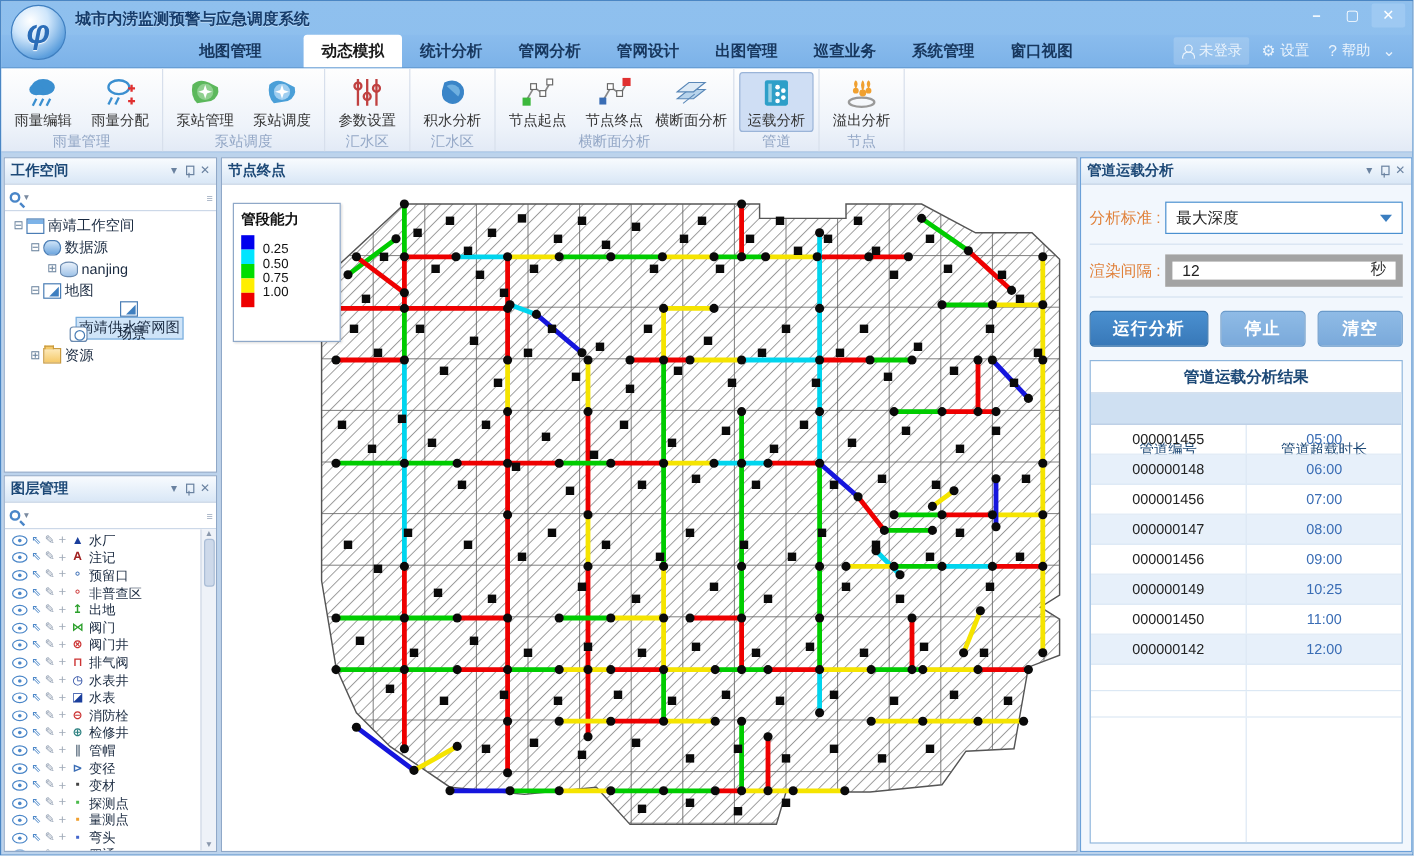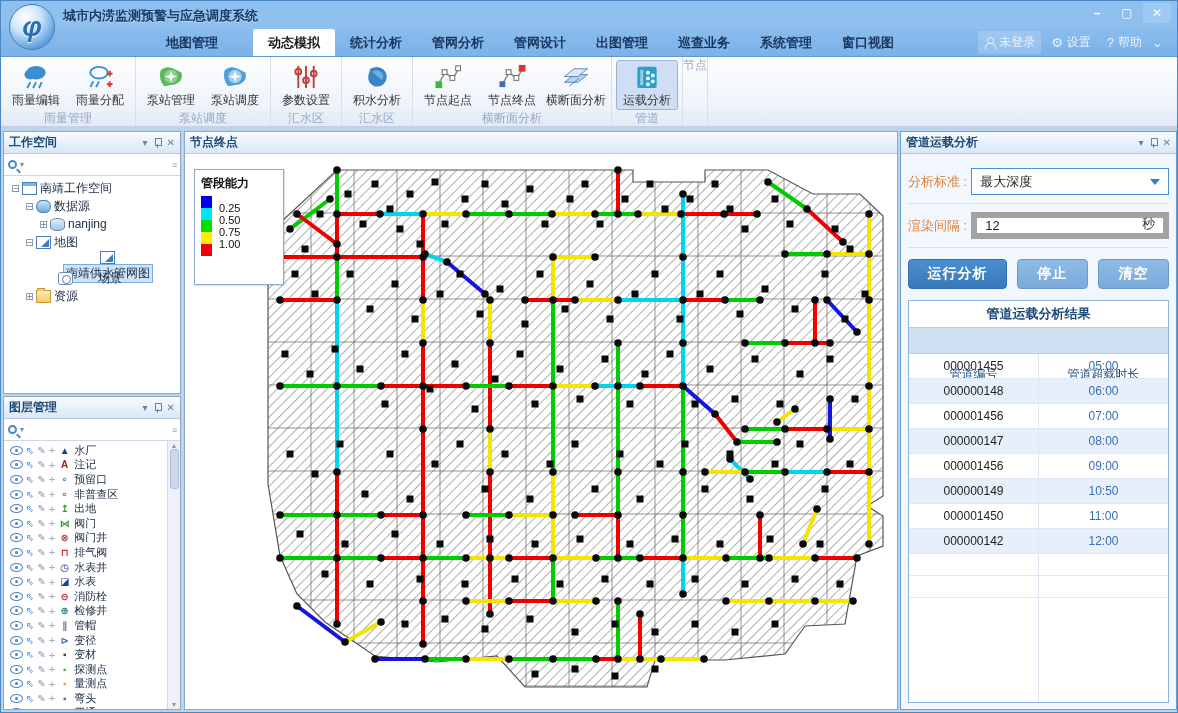--- a/index.html
+++ b/index.html
@@ -349,20 +349,34 @@
               <circle cx="16" cy="16" r="2" fill="#fff"></circle>
               <circle cx="21" cy="19" r="2" fill="#fff"></circle>
               <circle cx="16" cy="22" r="2" fill="#fff"></circle>
             </svg>
             <span class="rbtn-label">运载分析</span>
           </div>
         </div>
         <div class="rgroup-label">管道</div>
       </div>
       <div class="rgroup">
+        <div class="rgroup-items">
+          <div class="rbtn">
+            <svg viewBox="0 0 30 28">
+              <ellipse cx="15" cy="23" rx="11" ry="4" fill="none" stroke="#999" stroke-width="2"></ellipse>
+              <path d="M10 12 Q13 6 10 4 Q7 6 10 12 Z" fill="#f0a030"></path>
+              <path d="M16 14 Q19 7 16 4 Q13 7 16 14 Z" fill="#f0a030"></path>
+              <path d="M21 12 Q24 6 21 4 Q18 6 21 12 Z" fill="#f0a030"></path>
+              <circle cx="10" cy="13" r="2.5" fill="#f0a030"></circle>
+              <circle cx="16" cy="15" r="3" fill="#f0a030"></circle>
+              <circle cx="21" cy="13" r="2.5" fill="#f0a030"></circle>
+            </svg>
+            <span class="rbtn-label">溢出分析</span>
+          </div>
+        </div>
         <div class="rgroup-label">节点</div>
       </div>
     </div>
 
   <div id="main">
 
     <div class="panel" id="workspace-panel">
       <div class="panel-header">
         <span>工作空间</span>
         <span class="ph-icons">
@@ -1150,21 +1164,21 @@
               <div class="result-row alt">
                 <div>000000147</div>
                 <div>08:00</div>
               </div>
               <div class="result-row">
                 <div>000001456</div>
                 <div>09:00</div>
               </div>
               <div class="result-row alt">
                 <div>000000149</div>
-                <div>10:50</div>
+                <div>10:25</div>
               </div>
               <div class="result-row">
                 <div>000001450</div>
                 <div>11:00</div>
               </div>
               <div class="result-row alt">
                 <div>000000142</div>
                 <div>12:00</div>
               </div>
               <div class="result-row empty">

